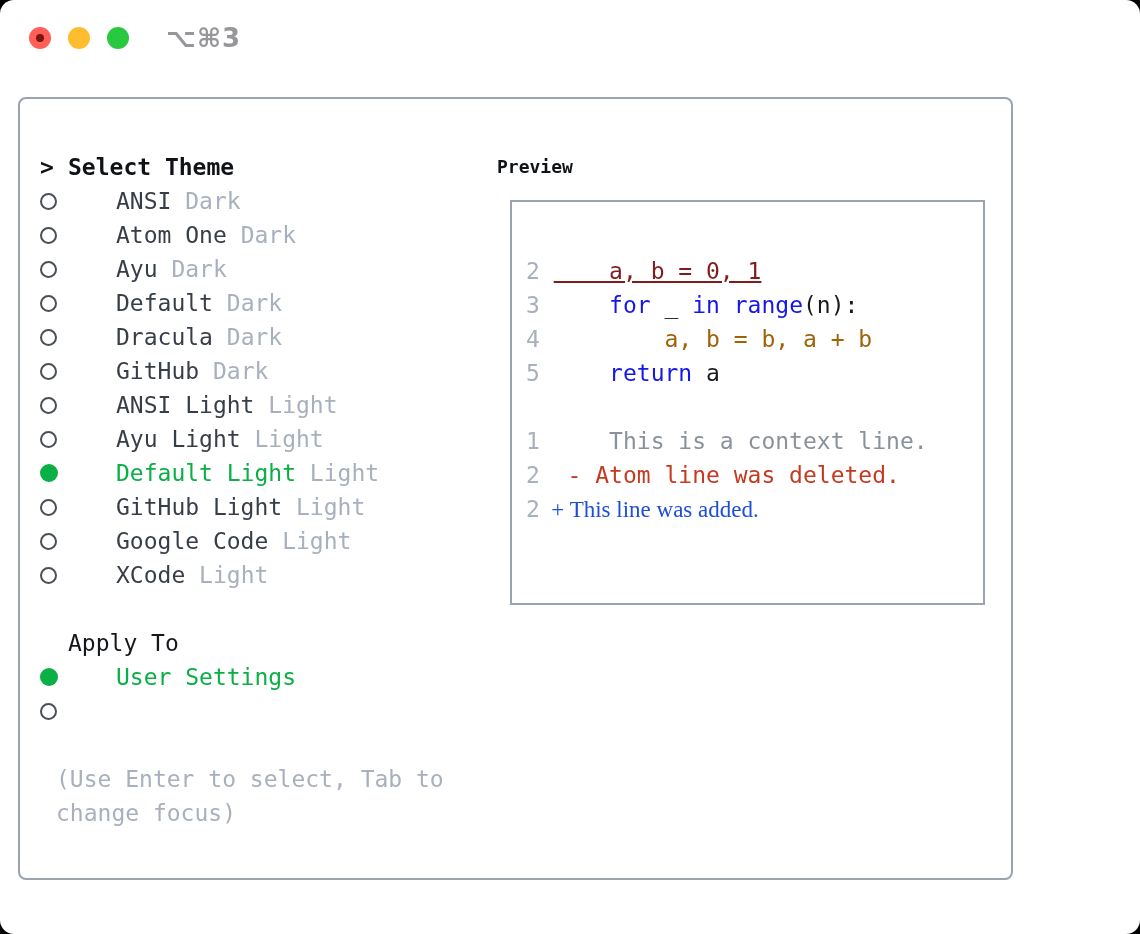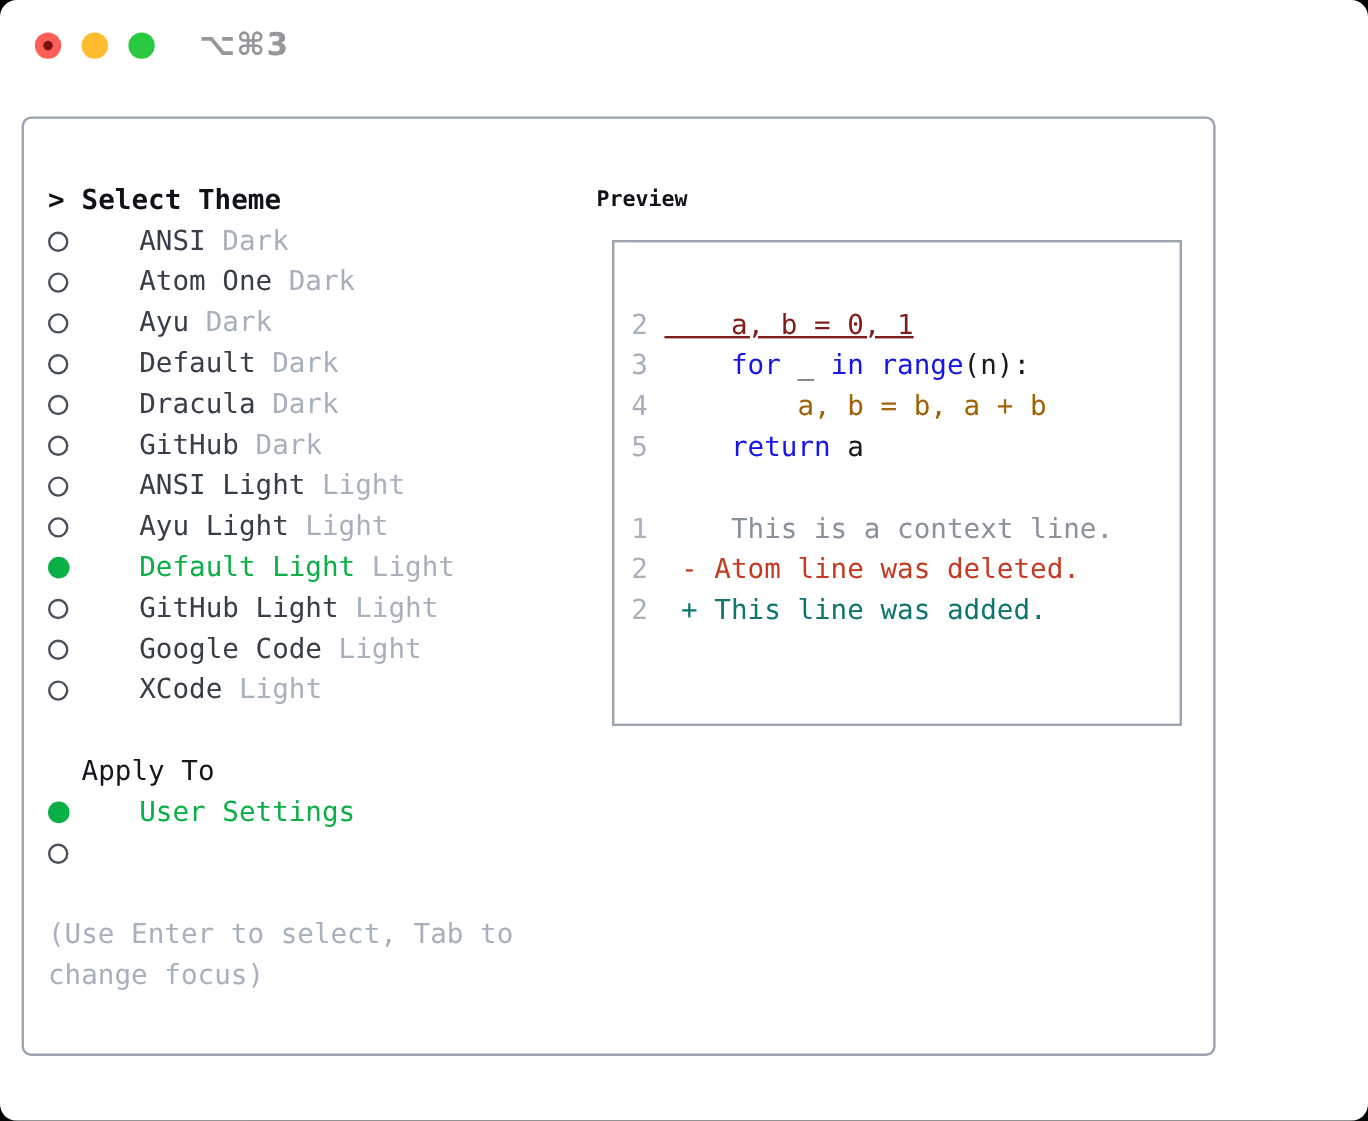--- a/index.html
+++ b/index.html
@@ -22,21 +22,21 @@
   .row{height:34px;display:flex;align-items:center;white-space:pre;}
   .marker{width:28px;flex:0 0 28px;display:flex;align-items:center;}
   .cursor{font-weight:bold;color:#0F1216;}
   .radio{width:13px;height:13px;border-radius:50%;border:2.5px solid #4A505A;box-sizing:content-box;}
   .radio.sel{border:0;width:18px;height:18px;background:#0AAF46;}
   .hdr{font-weight:bold;color:#0F1216;}
   .subhdr{color:#14171B;}
   .iname{color:#383E47;margin-left:48px;}
   .iname.sel{color:#0AAF46;}
   .variant{color:#A7B0BC;}
-  .hintline{height:34px;line-height:34px;color:#A7B0BC;white-space:pre;}
+  .hintline{height:34px;line-height:34px;color:#A7B0BC;white-space:pre;margin-left:16px;}
   .spacer{height:34px;}
   
   .preview-title{position:absolute;left:477px;top:51px;height:34px;line-height:34px;
                  font-size:18px;font-weight:bold;color:#0F1216;text-align:center;}
   .preview-box{position:absolute;left:490px;top:101px;width:475px;height:405px;box-sizing:border-box;
                border:2px solid #9AA3AF;background:#fff;padding:52px 0 0 14px;overflow:hidden;}
   .pline{height:34px;line-height:34px;font-size:23px;white-space:pre;}
 </style>
 </head>
 <body>
@@ -89,17 +89,17 @@
 
     <div class="preview-title">Preview</div>
     <div class="preview-box" id="preview-box">
         <div class="pline"><span style="color: rgb(167, 176, 188);">2 </span><span style="color: #7f1d1d; text-decoration: underline;">    a, b = 0, 1</span></div>
         <div class="pline"><span style="color: rgb(167, 176, 188);">3 </span><span style="color: rgb(23, 25, 29);">    </span><span style="color: rgb(22, 22, 232);">for</span><span style="color: rgb(23, 25, 29);"> _ </span><span style="color: rgb(22, 22, 232);">in</span><span style="color: rgb(23, 25, 29);"> </span><span style="color: rgb(22, 22, 232);">range</span><span style="color: rgb(23, 25, 29);">(n):</span></div>
         <div class="pline"><span style="color: rgb(167, 176, 188);">4 </span><span style="color: #a16207;">        a, b = b, a + b</span></div>
         <div class="pline"><span style="color: rgb(167, 176, 188);">5 </span><span style="color: rgb(23, 25, 29);">    </span><span style="color: rgb(22, 22, 232);">return</span><span style="color: rgb(23, 25, 29);"> a</span></div>
         <div class="pline">&nbsp;</div>
         <div class="pline"><span style="color: rgb(167, 176, 188);">1</span><span style="color: rgb(138, 145, 155);">     This is a context line.</span></div>
         <div class="pline"><span style="color: rgb(167, 176, 188);">2</span><span style="color: rgb(196, 59, 34);">  - Atom line was deleted.</span></div>
-        <div class="pline"><span style="color: rgb(167, 176, 188);">2</span><span style="color: #0f766e;">  + This line was added.</span></div>
+        <div class="pline"><span style="color: rgb(167, 176, 188);">2</span><span style="color: #1d4ed8; font-family: Liberation Serif, serif;">  + This line was added.</span></div>
       </div>
 
   </div>
 </div>
 
 </body></html>

